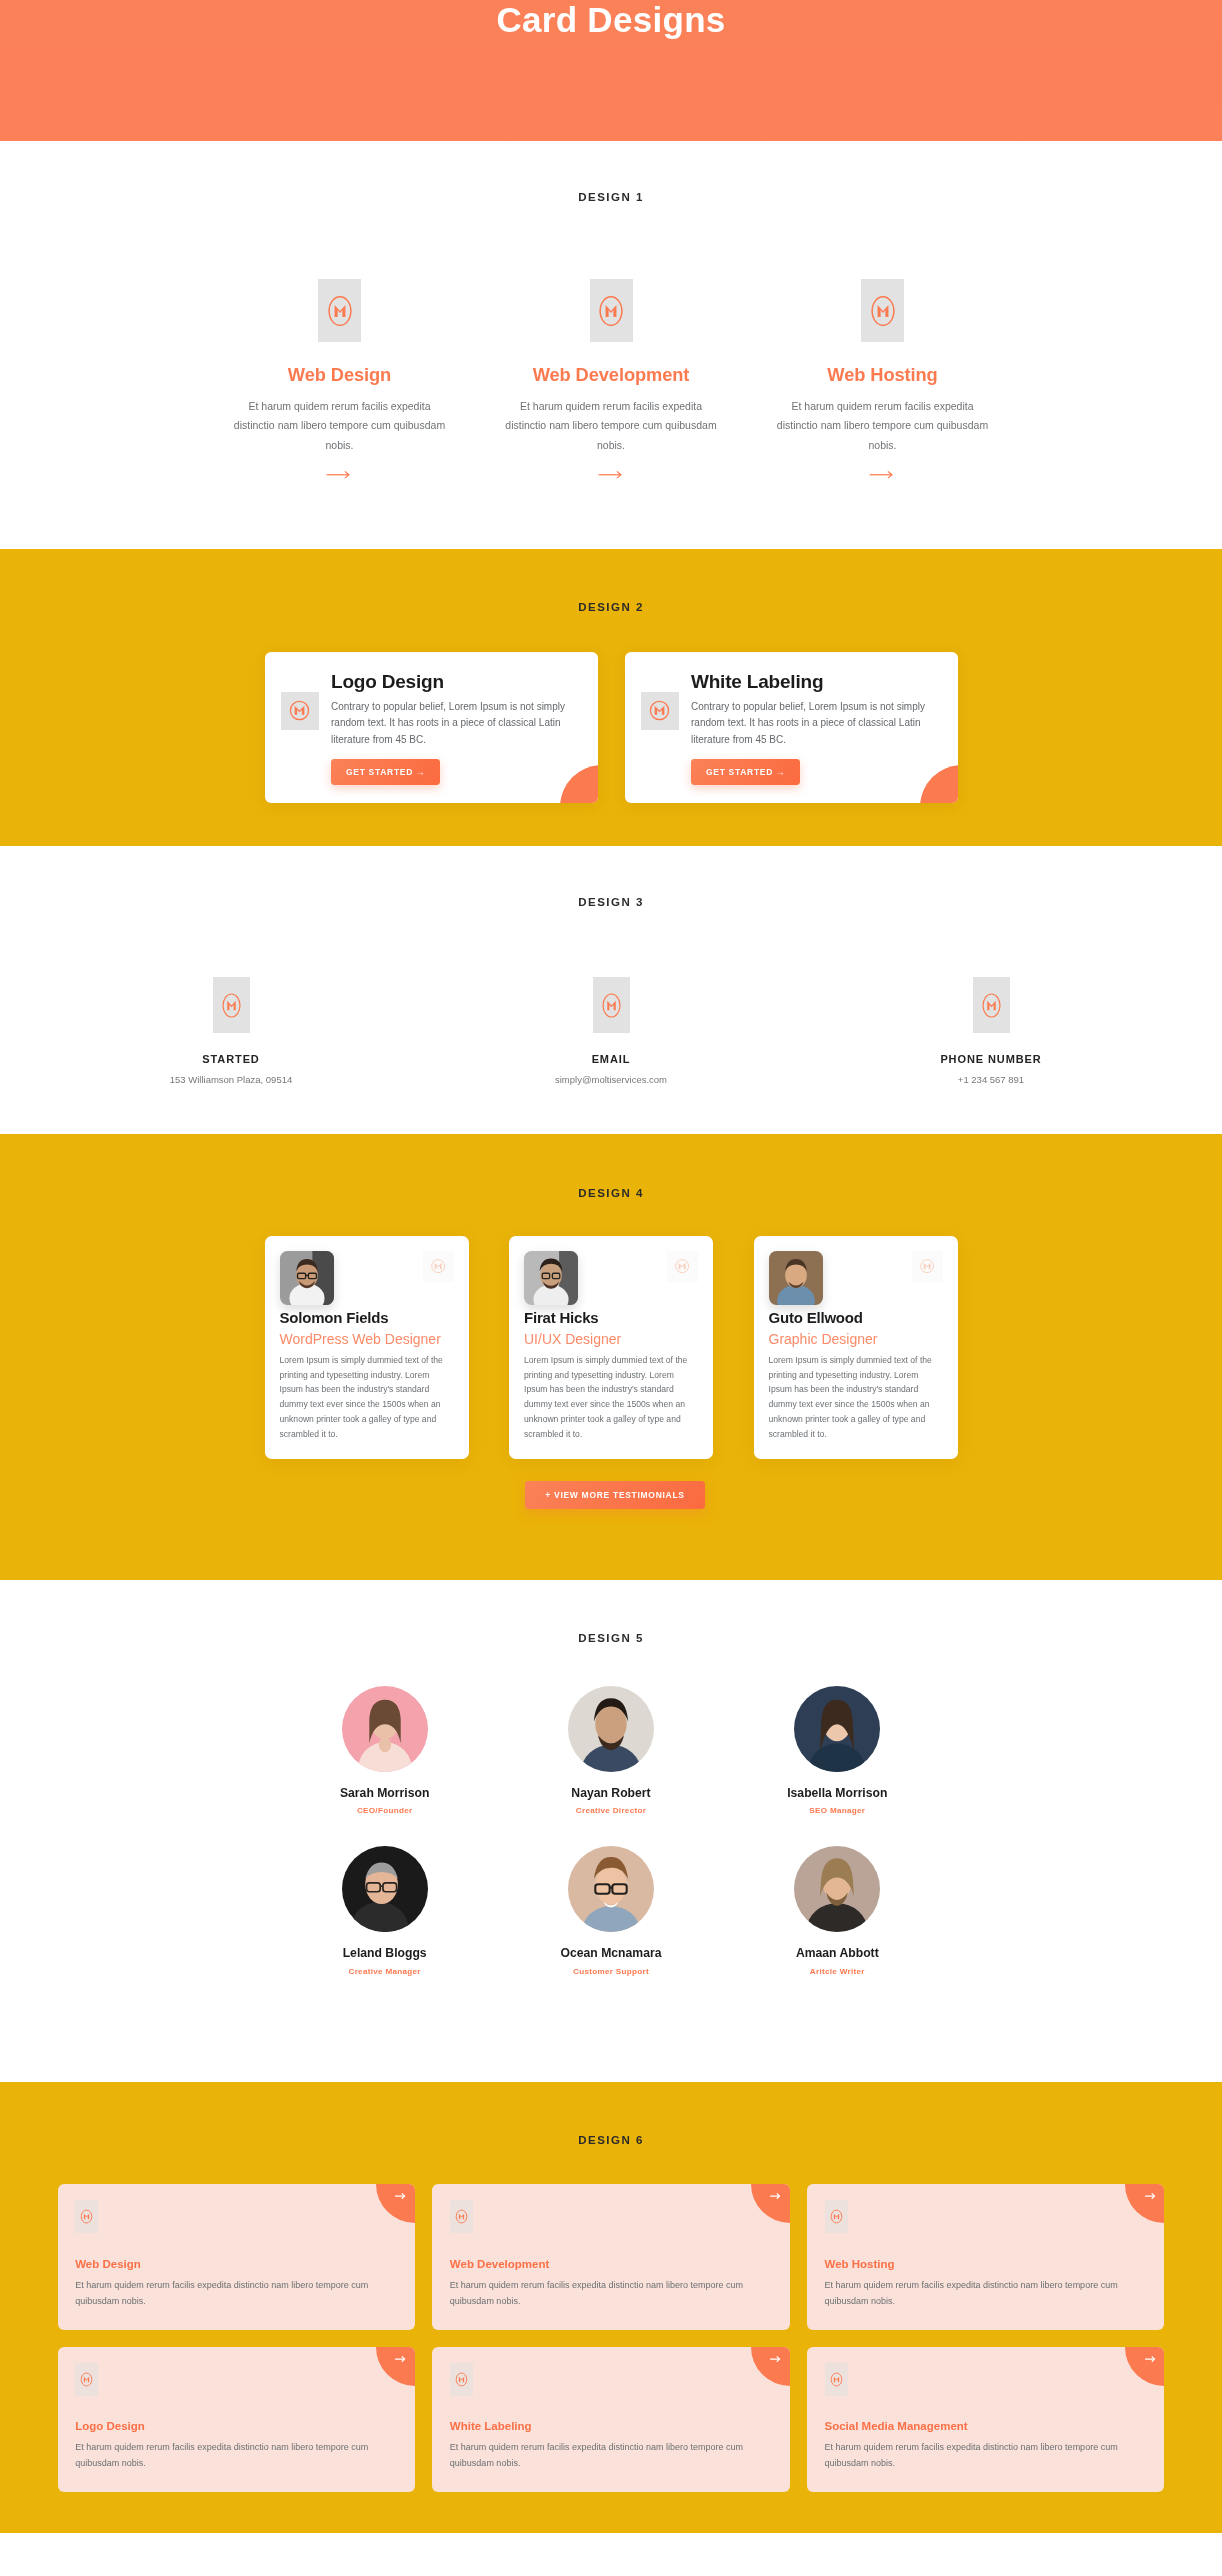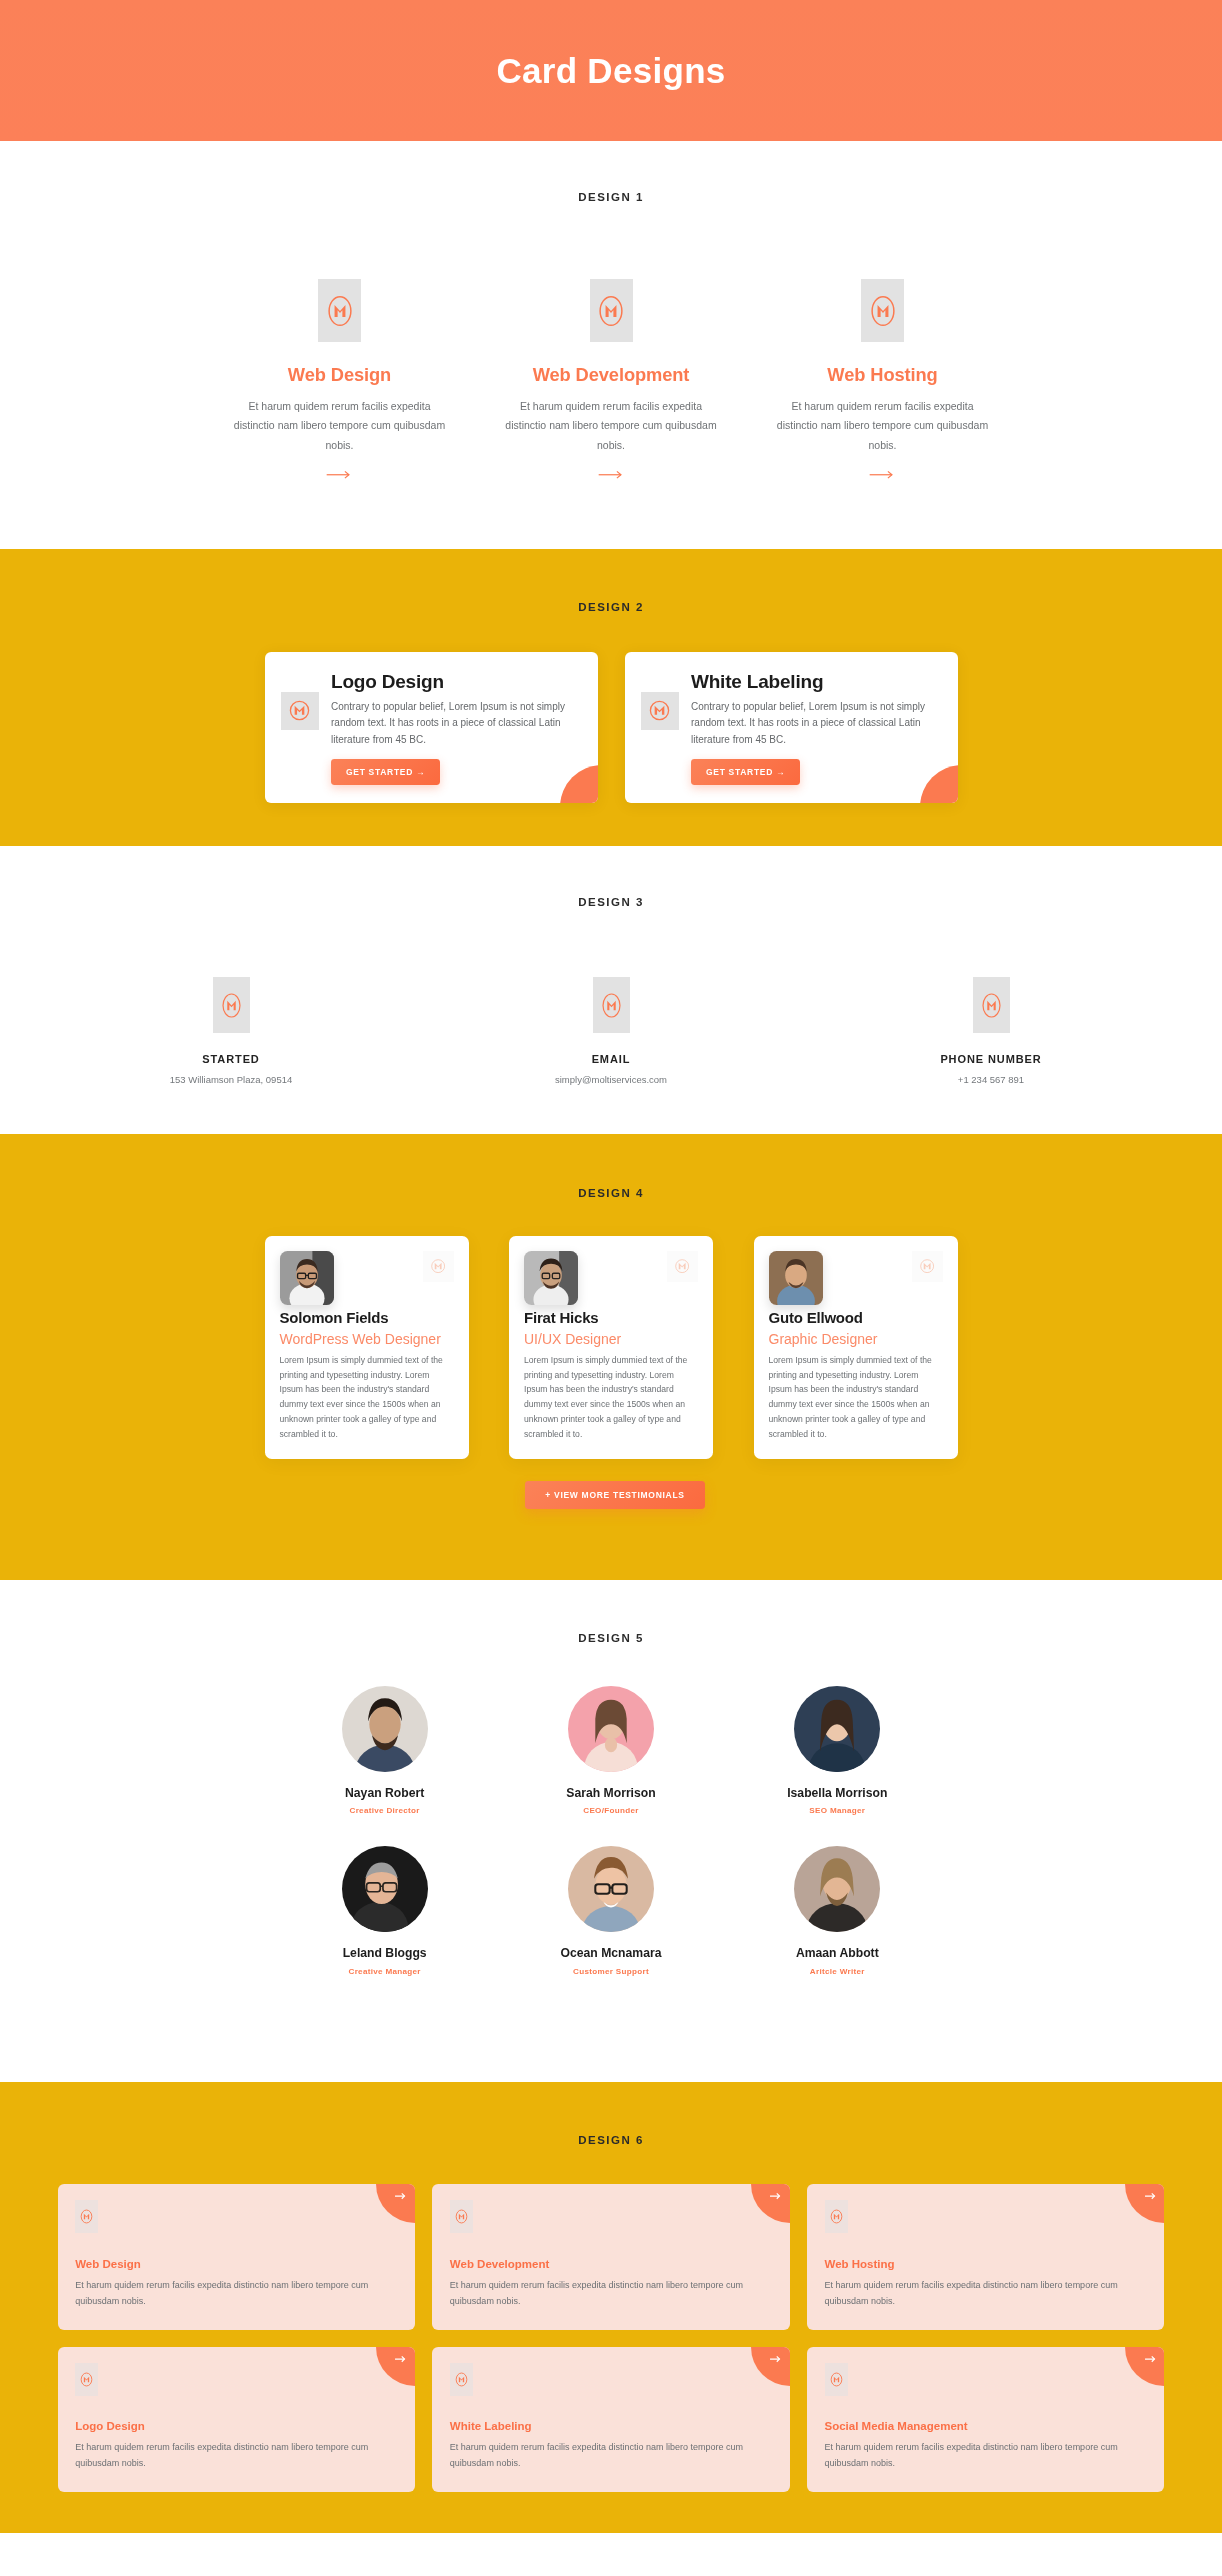--- a/index.html
+++ b/index.html
@@ -9,21 +9,21 @@
     font-family: "Liberation Sans", sans-serif;
   }
   body { width: 1222px; overflow-x: hidden; }
 
   
   .hero {
     width: 1222px;
     height: 141px;
     background: linear-gradient(180deg, #fb8158 0%, #fc8058 100%);
     display: flex;
-    align-items: center;
+    align-items: flex-start;
     justify-content: center;
   }
   .hero-title {
     color: #ffffff;
     font-size: 35px;
     font-weight: 700;
     letter-spacing: 0.3px;
   }
 
   
@@ -536,43 +536,43 @@
   </div>
 </section>
 
 <section class="section sec-white d5">
   <div class="section-label">DESIGN 5</div>
   <div class="d5-grid">
 
     <div class="d5-card">
       <div class="avatar-circ">
         <svg width="86" height="86" viewBox="0 0 126 126" aria-hidden="true">
+          <rect width="126" height="126" fill="#f4a2ab"></rect>
+          <ellipse cx="63" cy="124" rx="40" ry="42" fill="#f6ded6"></ellipse>
+          <ellipse cx="63" cy="52" rx="21" ry="26" fill="#e9c0a8"></ellipse>
+          <path d="M40 48 Q42 20 63 20 Q84 20 86 48 L86 84 Q80 56 63 56 Q46 56 40 84 Z" fill="#6b4a35"></path>
+          <ellipse cx="63" cy="86" rx="9" ry="11" fill="#e9c0a8"></ellipse>
+        </svg>
+      </div>
+      <div class="d5-name">Sarah Morrison</div>
+      <div class="d5-role">CEO/Founder</div>
+    </div>
+
+    <div class="d5-card">
+      <div class="avatar-circ">
+        <svg width="86" height="86" viewBox="0 0 126 126" aria-hidden="true">
           <rect width="126" height="126" fill="#ddd8d2"></rect>
           <ellipse cx="63" cy="126" rx="44" ry="40" fill="#3a4a63"></ellipse>
           <ellipse cx="63" cy="56" rx="23" ry="28" fill="#caa07e"></ellipse>
           <path d="M38 52 Q40 18 63 18 Q86 18 88 52 Q80 30 63 30 Q46 30 38 52 Z" fill="#231a14"></path>
           <path d="M44 72 Q63 96 82 72 Q78 92 63 94 Q48 92 44 72 Z" fill="#3d2a1e"></path>
         </svg>
       </div>
       <div class="d5-name">Nayan Robert</div>
       <div class="d5-role">Creative Director</div>
-    </div>
-
-    <div class="d5-card">
-      <div class="avatar-circ">
-        <svg width="86" height="86" viewBox="0 0 126 126" aria-hidden="true">
-          <rect width="126" height="126" fill="#f4a2ab"></rect>
-          <ellipse cx="63" cy="124" rx="40" ry="42" fill="#f6ded6"></ellipse>
-          <ellipse cx="63" cy="52" rx="21" ry="26" fill="#e9c0a8"></ellipse>
-          <path d="M40 48 Q42 20 63 20 Q84 20 86 48 L86 84 Q80 56 63 56 Q46 56 40 84 Z" fill="#6b4a35"></path>
-          <ellipse cx="63" cy="86" rx="9" ry="11" fill="#e9c0a8"></ellipse>
-        </svg>
-      </div>
-      <div class="d5-name">Sarah Morrison</div>
-      <div class="d5-role">CEO/Founder</div>
     </div>
 
     <div class="d5-card">
       <div class="avatar-circ">
         <svg width="86" height="86" viewBox="0 0 126 126" aria-hidden="true">
           <rect width="126" height="126" fill="#2e3f55"></rect>
           <ellipse cx="63" cy="124" rx="42" ry="40" fill="#1f3347"></ellipse>
           <ellipse cx="63" cy="56" rx="20" ry="25" fill="#ecc7ab"></ellipse>
           <path d="M40 50 Q42 20 63 20 Q84 20 86 50 L88 96 Q78 56 63 56 Q48 56 38 96 Z" fill="#3c2a1f"></path>
         </svg>

